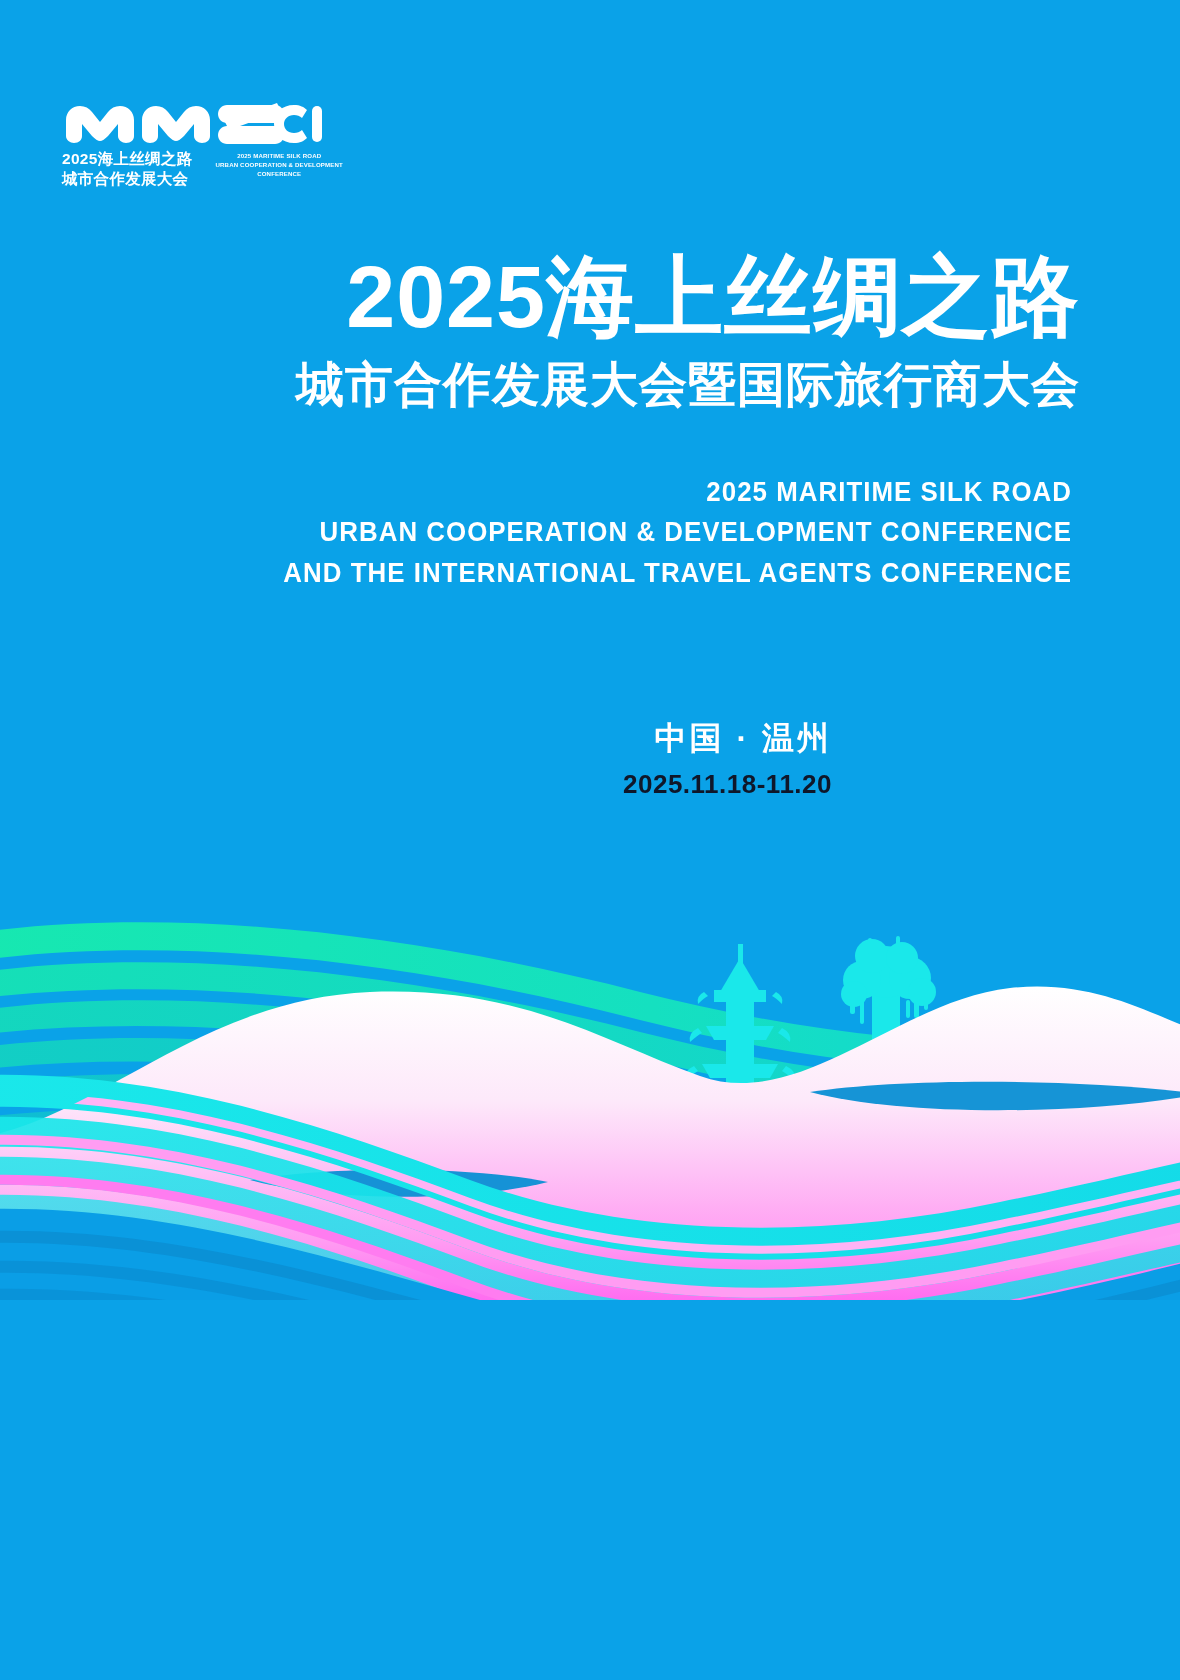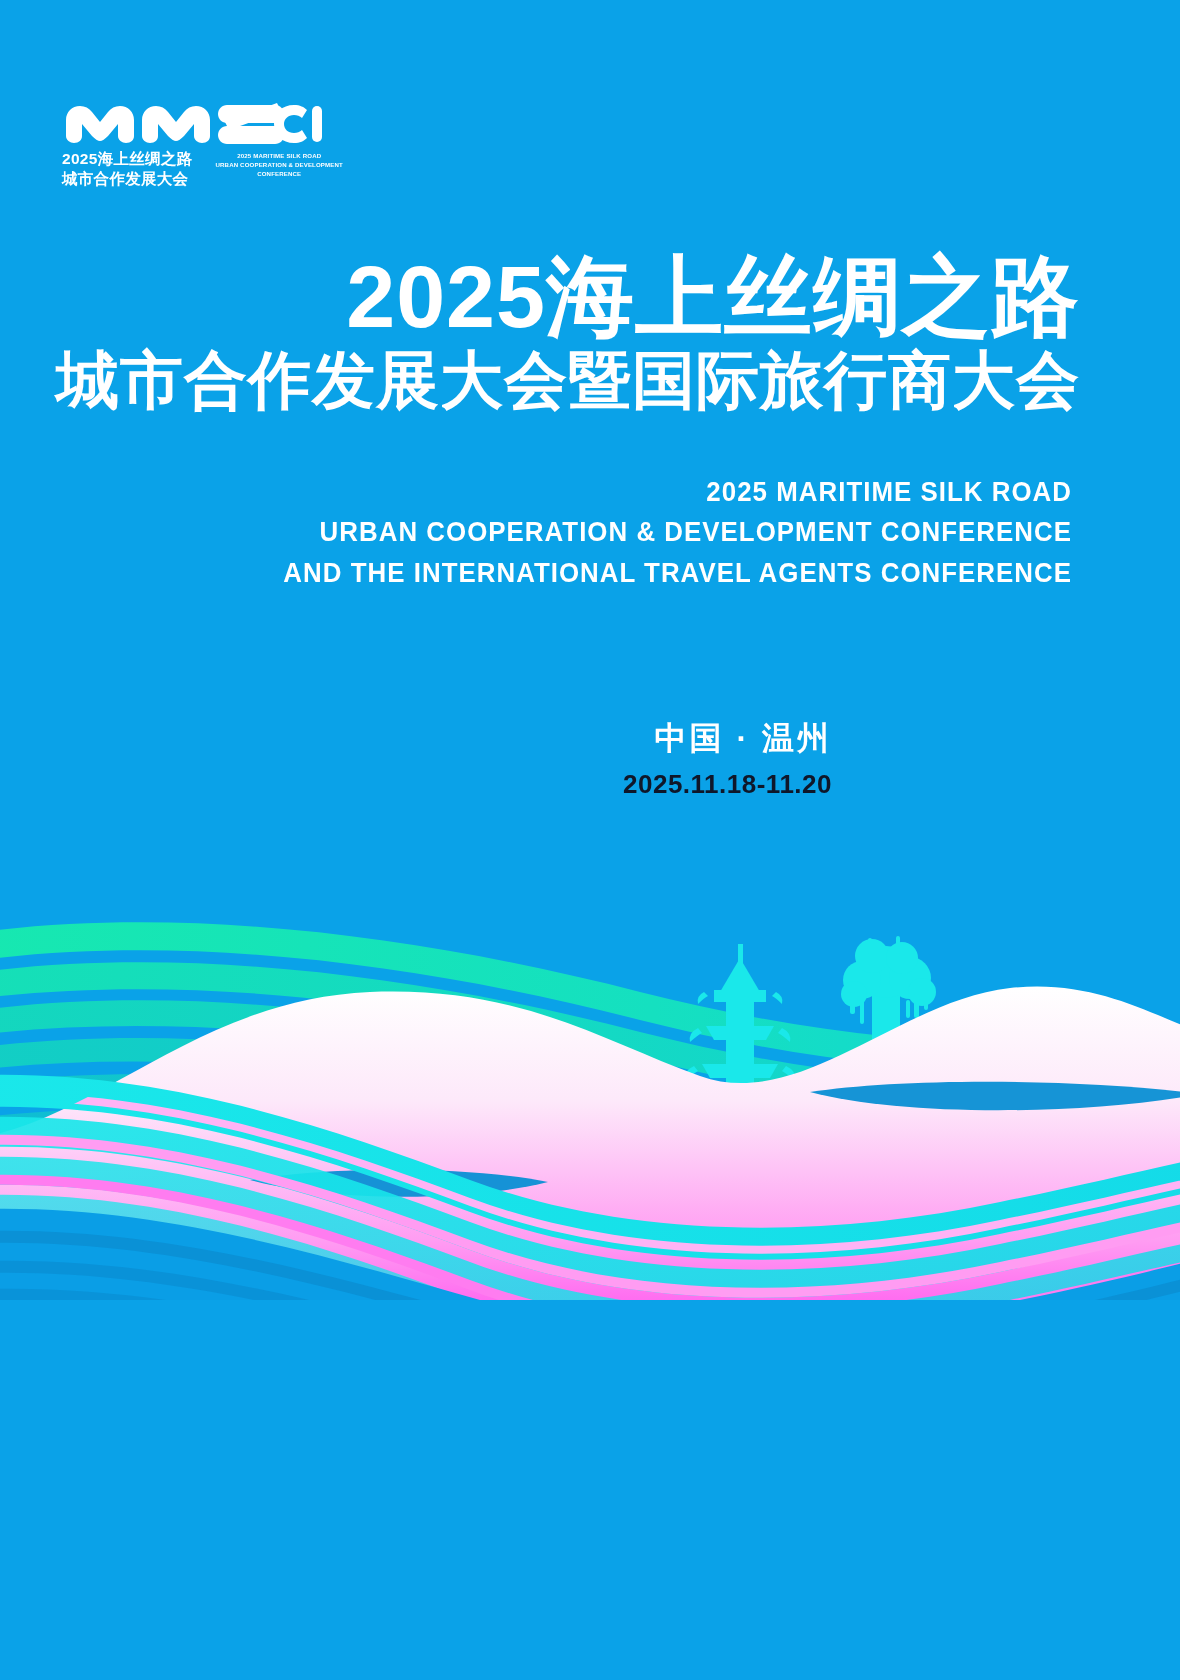--- a/index.html
+++ b/index.html
@@ -60,24 +60,24 @@
     font-weight:bold;
     white-space:nowrap;
     font-family:"Liberation Sans", "DejaVu Sans", sans-serif;
   }
   .title-cn1 {
     font-size:88px;
     line-height:1.03;
     letter-spacing:1px;
   }
   .title-cn2 {
-    font-size:63px;
+    font-size:48px;
     line-height:1.12;
     letter-spacing:1px;
-    margin-top:2px;
+    margin-top:15px;
   }
 
   
   .subtitle-wrap {
     position:absolute;
     left:0; top:472px;
     width:1180px;
     padding-right:108px;
     text-align:right;
   }

